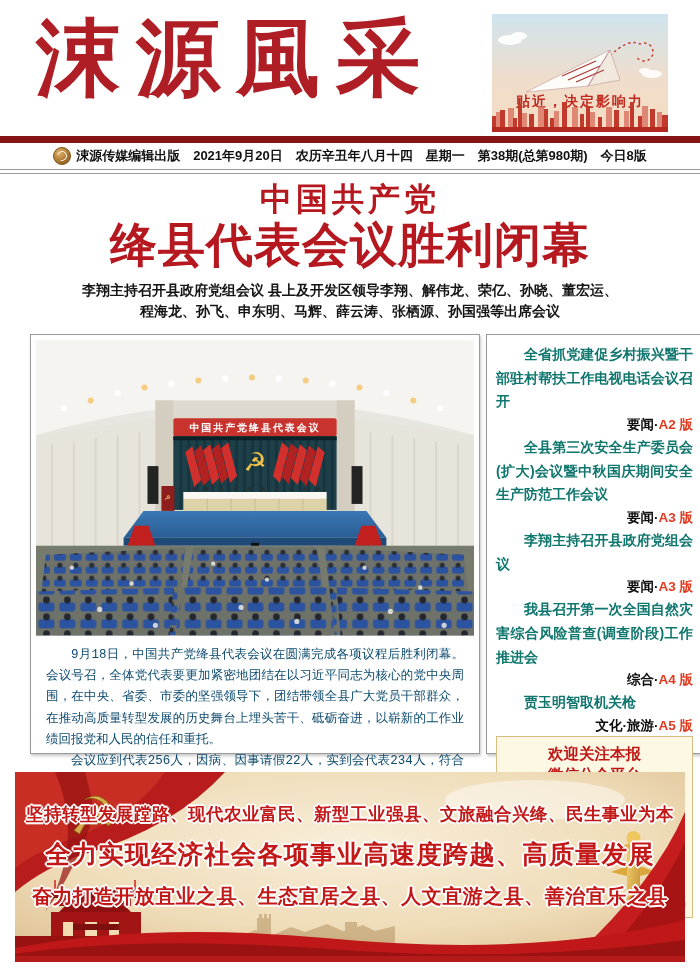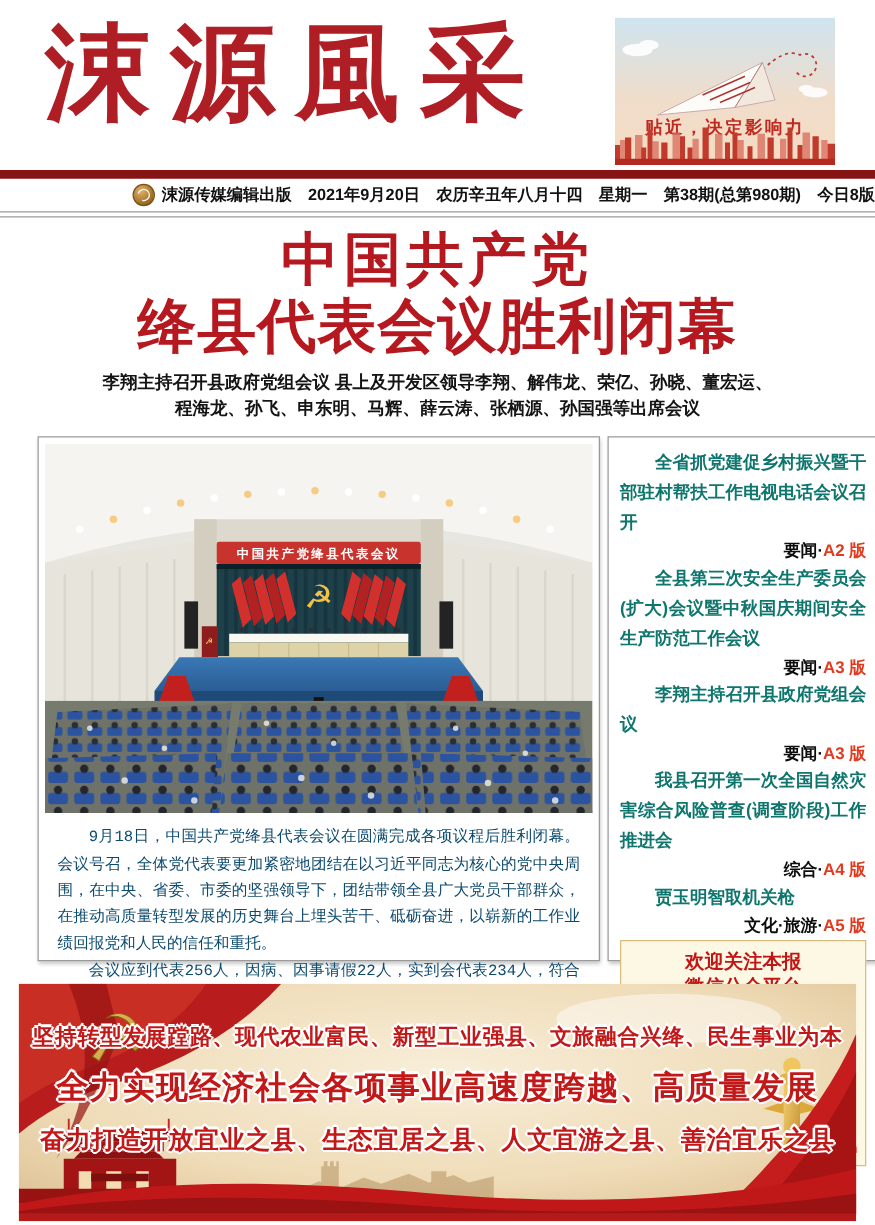--- a/index.html
+++ b/index.html
@@ -9,32 +9,32 @@
   
   .masthead{height:132px;display:flex;padding:14px 16px 0 36px;box-sizing:border-box;}
   .masthead-title{flex:1;font-family:"DejaVu Serif",serif;font-weight:bold;color:#ae1e24;
                   font-size:84px;line-height:1.05;letter-spacing:16px;white-space:nowrap;}
   .masthead-promo{width:192px;height:118px;overflow:hidden;}
   .masthead-promo svg{display:block;}
 
   .rule-dark{height:7px;background:#871414;margin-top:4px;}
 
   
-  .dateline{height:26px;display:flex;align-items:center;justify-content:flex-end;gap:13px;
+  .dateline{height:26px;display:flex;align-items:center;justify-content:center;gap:13px;
             font-size:13px;font-weight:bold;color:#111;white-space:nowrap;}
   .pub-logo{width:16px;height:16px;border-radius:50%;
             background:radial-gradient(circle at 35% 30%,#e3b269,#9c6a23 70%,#6d4414);
             border:1px solid #7a5218;display:inline-flex;align-items:center;justify-content:center;}
   .pub-logo::after{content:"";width:8px;height:8px;border-radius:50%;
                    border:1.5px solid #fff;border-left-color:transparent;transform:rotate(-30deg);}
   .pub-wrap{display:flex;align-items:center;gap:5px;}
   .rule-thin{height:3px;border-top:1px solid #9b9b9b;border-bottom:1px solid #9b9b9b;margin:0 0 2px;}
 
   
-  .headline-l1{margin:8px 0 0;text-align:center;font-size:46px;font-weight:900;
+  .headline-l1{margin:8px 0 0;text-align:center;font-size:32px;font-weight:900;
                color:#b5191f;letter-spacing:4px;line-height:1.1;}
   .headline-l2{margin:2px 0 0;text-align:center;font-size:47px;font-weight:900;
                color:#b5191f;letter-spacing:1px;line-height:1.1;}
   .subhead{margin:9px 30px 0;text-align:center;font-size:14px;font-weight:bold;
            line-height:1.5;color:#141414;}
   .subhead + .subhead{margin-top:0;}
 
   
   .content{display:flex;gap:6px;margin:12px 15px 0 30px;height:420px;}
   .panel{border:1px solid #9a9a9a;box-shadow:1px 2px 3px rgba(0,0,0,.22);box-sizing:border-box;background:#fff;}

